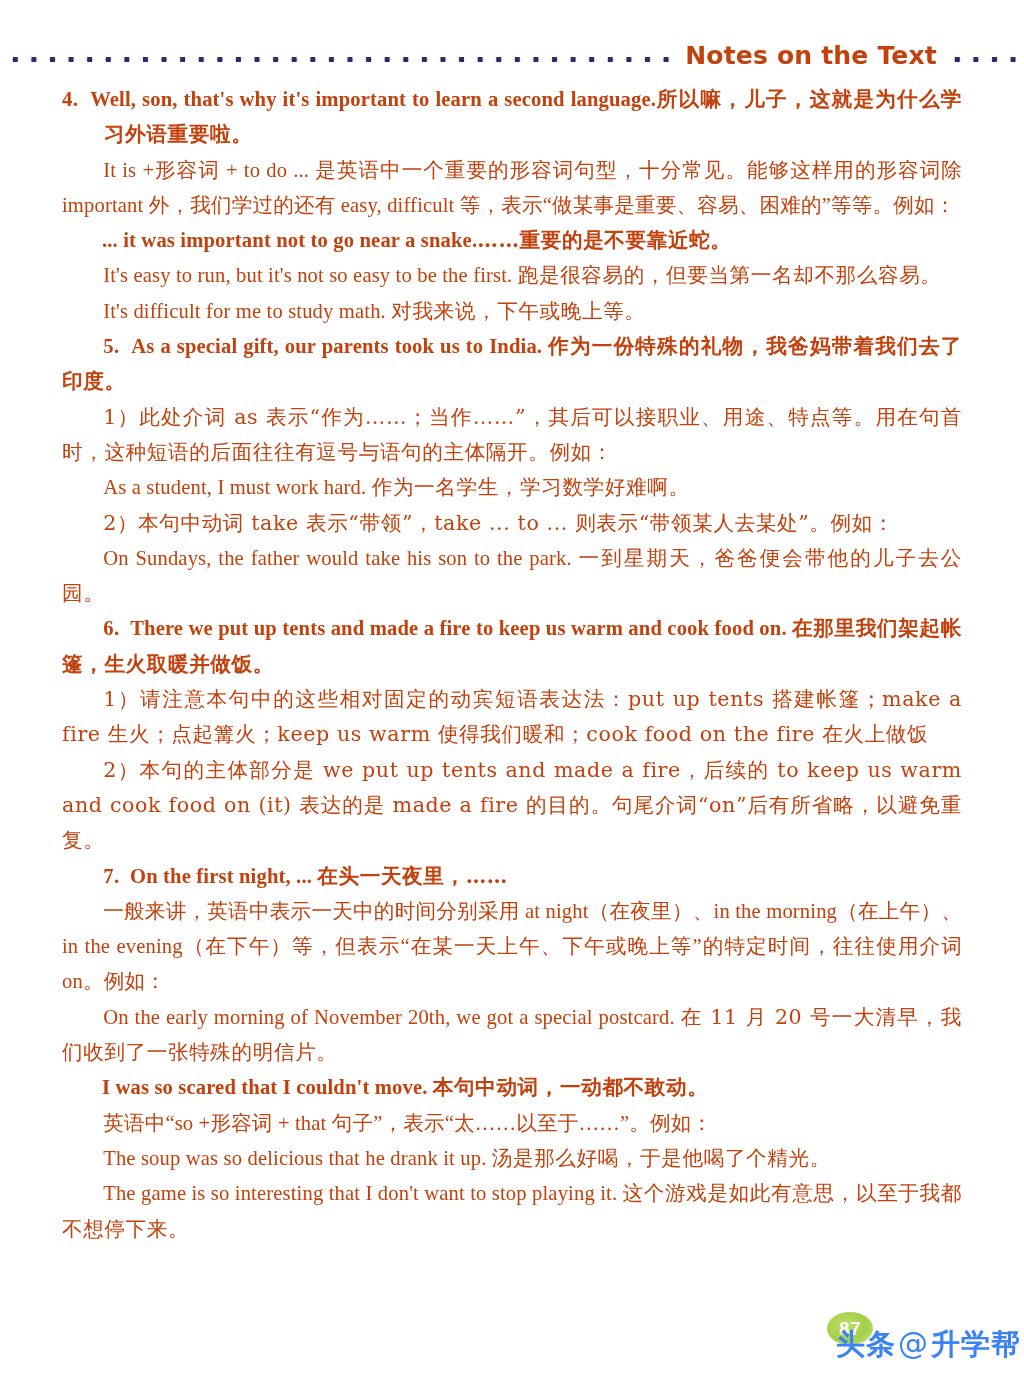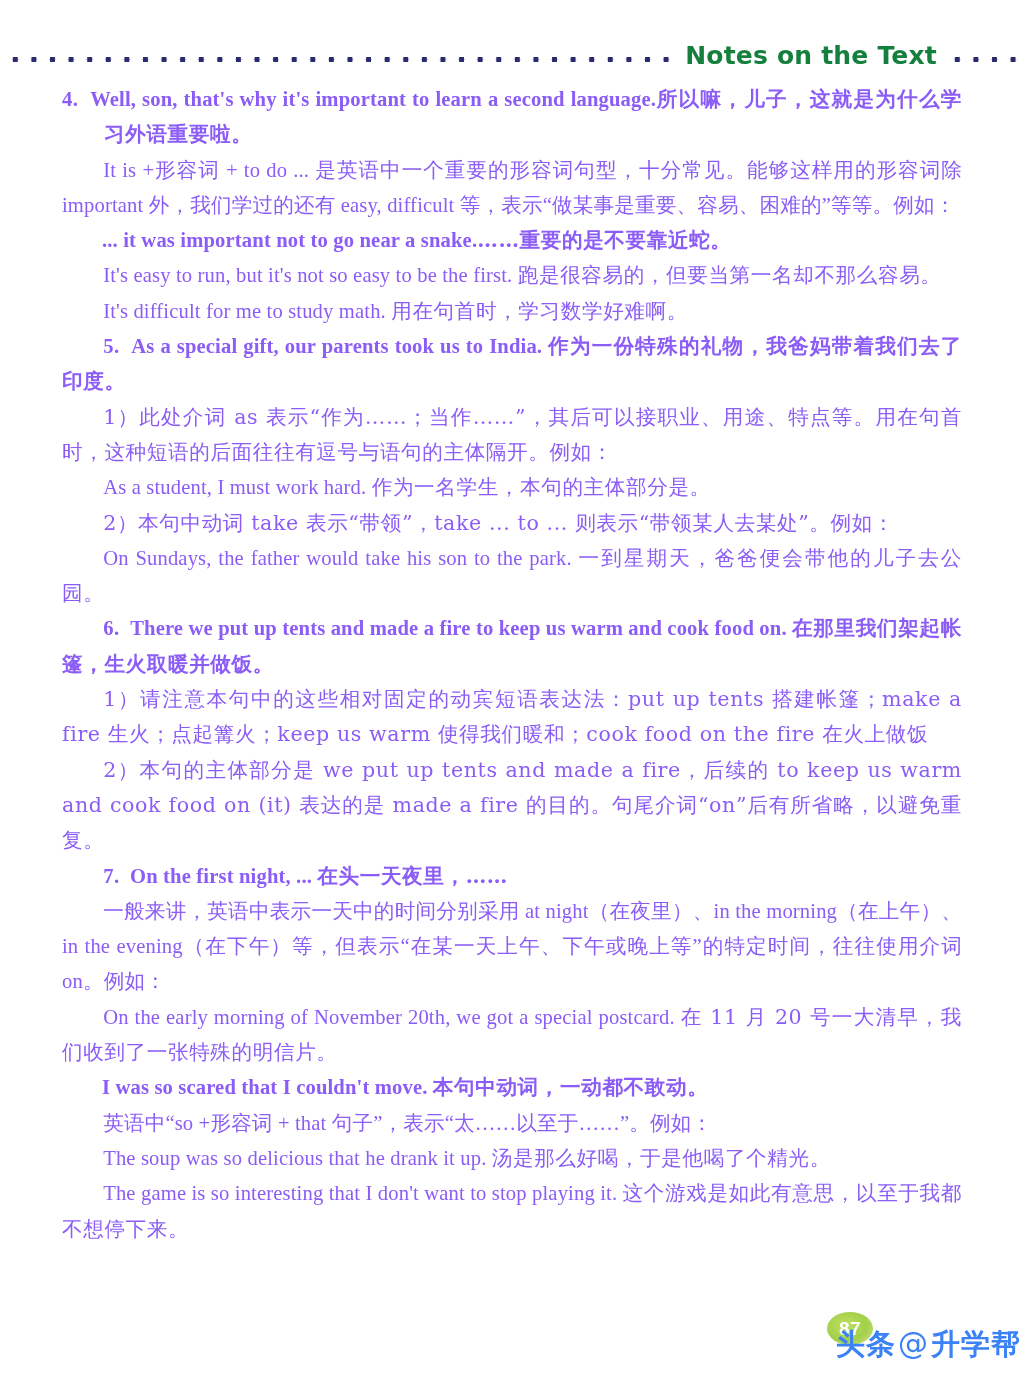--- a/index.html
+++ b/index.html
@@ -45,21 +45,21 @@
     background-image: radial-gradient(circle, #2a2a6e 0 2.8px, rgba(0,0,0,0) 3px);
     background-size: 18.6px 7px;
     background-repeat: repeat-x;
     background-position: left center;
   }
   .header-title {
     font-family: "DejaVu Sans", "Liberation Sans", sans-serif;
     font-weight: bold;
     font-size: 25px;
     letter-spacing: 0.2px;
-    color: #15803d;
+    color: #c2410c;
     padding: 0 9px 0 10px;
     white-space: nowrap;
     line-height: 36px;
   }
   .dot-rule-right {
     flex: 0 0 78px;
     height: 36px;
     position: relative;
     overflow: hidden;
   }
@@ -82,21 +82,21 @@
     top: 82px;
     left: 62px;
     width: 900px;
   }
   .para {
     margin: 0;
     font-size: 20.6px;
     line-height: 35.3px;
     text-align: justify;
     text-justify: inter-ideograph;
-    color: #8b5cf6;
+    color: #c2410c;
     letter-spacing: 0.15px;
   }
   .para.indent     { text-indent: 2em; }
   .para.hang       { padding-left: 42px; text-indent: -42px; }
   .para.hang2      { padding-left: 40px; text-indent: 0; }
   .para.bold       { font-weight: bold; }
   .para.nojust     { text-align: left; }
 
   .num {
     font-weight: bold;
@@ -165,31 +165,31 @@
     <span class="num en">4.</span>&nbsp;&nbsp;<span class="en">Well, son, that's why it's important to learn a second language.</span><span class="zh">所以嘛，儿子，这就是为什么学习外语重要啦。</span>
   </p>
   <p class="para indent">It is +形容词 + to do ... 是英语中一个重要的形容词句型，十分常见。能够这样用的形容词除 important 外，我们学过的还有 easy, difficult 等，表示“做某事是重要、容易、困难的”等等。例如：</p>
   <p class="para hang2 bold">
     <span class="en">... it was important not to go near a snake.</span><span class="zh">……重要的是不要靠近蛇。</span>
   </p>
   <p class="para indent">
     <span class="en">It's easy to run, but it's not so easy to be the first.</span>&nbsp;<span class="zh">跑是很容易的，但要当第一名却不那么容易。</span>
   </p>
   <p class="para indent">
-    <span class="en">It's difficult for me to study math.</span>&nbsp;<span class="zh">用在句首时，学习数学好难啊。</span>
+    <span class="en">It's difficult for me to study math.</span>&nbsp;<span class="zh">对我来说，下午或晚上等。</span>
   </p>
 
   <p class="para indent bold">
     <span class="num en">5.</span>&nbsp;&nbsp;<span class="en">As a special gift, our parents took us to India.</span>&nbsp;<span class="zh">作为一份特殊的礼物，我爸妈带着我们去了印度。</span>
   </p>
   <p class="para indent">
     <span class="zh">1）</span><span class="zh">此处介词 as 表示“作为……；当作……”，其后可以接职业、用途、特点等。用在句首时，这种短语的后面往往有逗号与语句的主体隔开。例如：</span>
   </p>
   <p class="para indent">
-    <span class="en">As a student, I must work hard.</span>&nbsp;<span class="zh">作为一名学生，本句的主体部分是。</span>
+    <span class="en">As a student, I must work hard.</span>&nbsp;<span class="zh">作为一名学生，学习数学好难啊。</span>
   </p>
   <p class="para indent">
     <span class="zh">2）</span><span class="zh">本句中动词 take 表示“带领”，take ... to ... 则表示“带领某人去某处”。例如：</span>
   </p>
   <p class="para indent">
     <span class="en">On Sundays, the father would take his son to the park.</span>&nbsp;<span class="zh">一到星期天，爸爸便会带他的儿子去公园。</span>
   </p>
 
   <p class="para indent bold">
     <span class="num en">6.</span>&nbsp;&nbsp;<span class="en">There we put up tents and made a fire to keep us warm and cook food on.</span>&nbsp;<span class="zh">在那里我们架起帐篷，生火取暖并做饭。</span>

